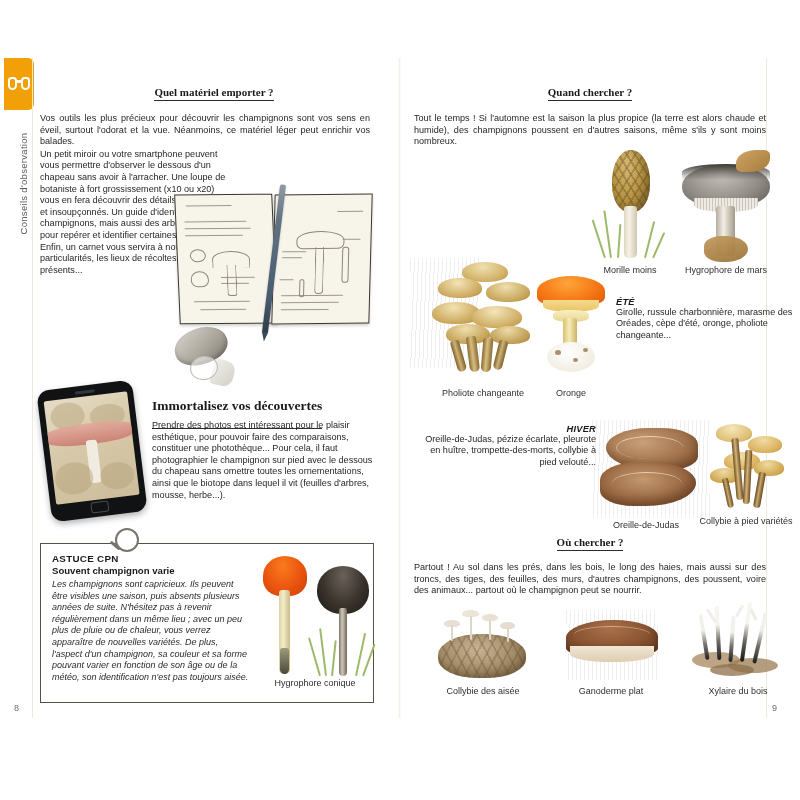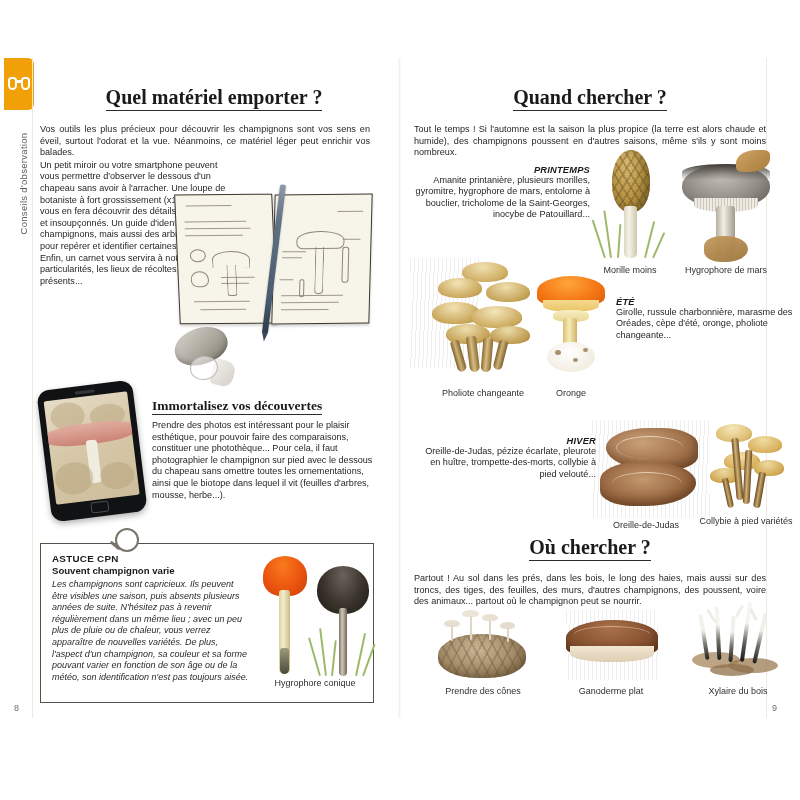--- a/index.html
+++ b/index.html
@@ -26,26 +26,26 @@
 
   .pgnum{position:absolute;font-size:9px;color:#6d6d6d;}
   .pgnum.left{left:14px;top:703px;}
   .pgnum.right{left:772px;top:703px;}
 
   
   .col{position:absolute;top:58px;}
   .col.left{left:40px;width:348px;}
   .col.right{left:414px;width:352px;}
 
-  h2.head{font-family:"Liberation Serif",serif;font-weight:bold;font-size:20px;color:#1a1a1a;
+  h2.head{font-family:"Liberation Serif",serif;font-weight:bold;font-size:11px;color:#1a1a1a;
      text-align:center;margin:28px 0 9px 0;padding-bottom:6px;display:block;}
   h2.head span{border-bottom:1.4px solid #2b2b2b;padding-bottom:2px;}
   h3.subhead{font-family:"Liberation Serif",serif;font-weight:bold;font-size:13.5px;color:#1a1a1a;
      margin:0 0 6px 0;text-align:left;}
-  h3.subhead span{border-bottom:1.2px solid #2b2b2b;padding-bottom:1px;margin-top:11px;}
+  h3.subhead span{border-bottom:1.2px solid #2b2b2b;padding-bottom:15px;margin-top:11px;}
 
   p.body{font-size:9.1px;line-height:11.6px;margin:0;color:#262626;text-align:justify;}
   p.body.tight{text-align:left;}
 
   .season{font-weight:bold;font-style:italic;font-size:9.3px;color:#1a1a1a;letter-spacing:.2px;}
   .season-text{font-size:9.1px;line-height:11.4px;color:#262626;}
 
   .caption{font-size:9px;color:#2f2f2f;text-align:center;}
 
   
@@ -234,24 +234,20 @@
     <div class="caption" style="position:absolute;left:214px;top:134px;width:120px">Hygrophore conique</div>
   </div>
 
   <div class="col right">
     <h2 class="head">
       <span>Quand chercher ?</span>
     </h2>
     <p class="body" style="width:352px">Tout le temps ! Si l'automne est la saison la plus propice (la terre est alors chaude et humide), des champignons poussent en d'autres saisons, même s'ils y sont moins nombreux.</p>
   </div>
 
-  <div style="position:absolute;left:414px;top:165px;width:176px;text-align:right">
-    <div class="season">PRINTEMPS</div>
-    <div class="season-text">Amanite printanière, plusieurs morilles, gyromitre, hygrophore de mars, entolome à bouclier, tricholome de la Saint-Georges, inocybe de Patouillard...</div>
-  </div>
 
   <div class="msh" style="left:600px;top:150px;width:60px;height:110px">
     <div style="position:absolute;left:12px;top:0;width:38px;height:62px;border-radius:50% 50% 44% 44%;
       background:radial-gradient(ellipse at 40% 25%,#d8b871,#b4913f 55%,#8d7031);
       box-shadow:inset -4px -4px 8px rgba(0,0,0,.25)"></div>
     <div style="position:absolute;left:12px;top:0;width:38px;height:62px;border-radius:50% 50% 44% 44%;opacity:.55;
       background:repeating-linear-gradient(58deg,rgba(80,58,20,.55) 0 2px,rgba(255,255,255,0) 2px 7px),
                  repeating-linear-gradient(-58deg,rgba(80,58,20,.5) 0 2px,rgba(255,255,255,0) 2px 7px)"></div>
     <div class="stem" style="left:24px;top:56px;width:13px;height:52px;
       background:linear-gradient(90deg,#ddd6c2,#f6f2e6 40%,#cfc6ae)"></div>
@@ -311,21 +307,21 @@
     <div class="soil" style="left:48px;top:72px;width:5px;height:4px;background:#8d6b3e"></div>
   </div>
   <div class="caption" style="position:absolute;left:528px;top:388px;width:86px">Oronge</div>
 
   <div style="position:absolute;left:616px;top:297px;width:178px;text-align:left">
     <div class="season">ÉTÉ</div>
     <div class="season-text">Girolle, russule charbonnière, marasme des Oréades, cèpe d'été, oronge, pholiote changeante...</div>
   </div>
 
 
-  <div style="position:absolute;left:414px;top:436px;width:182px;text-align:right">
+  <div style="position:absolute;left:414px;top:424px;width:182px;text-align:right">
     <div class="season">HIVER</div>
     <div class="season-text">Oreille-de-Judas, pézize écarlate, pleurote en huître, trompette-des-morts, collybie à pied velouté...</div>
   </div>
 
   <div class="fibers" style="left:592px;top:420px;width:118px;height:98px"></div>
   <div class="msh" style="left:600px;top:428px;width:104px;height:84px">
     <div style="position:absolute;left:6px;top:0;width:92px;height:42px;border-radius:54% 46% 38% 62%;
       background:radial-gradient(ellipse at 40% 35%,#c8a079,#9f6f48 60%,#7d5130);
       box-shadow:inset -3px -5px 9px rgba(60,35,15,.35)"></div>
     <div style="position:absolute;left:0px;top:34px;width:96px;height:44px;border-radius:46% 54% 60% 40%;
@@ -367,21 +363,21 @@
                  repeating-linear-gradient(-62deg,rgba(90,70,45,.4) 0 2px,rgba(255,255,255,0) 2px 9px)"></div>
     <div class="cap" style="left:10px;top:12px;width:16px;height:7px;background:#e7e0d2"></div>
     <div class="cap" style="left:28px;top:2px;width:17px;height:7px;background:#ece5d7"></div>
     <div class="cap" style="left:48px;top:6px;width:16px;height:7px;background:#e9e2d4"></div>
     <div class="cap" style="left:66px;top:14px;width:15px;height:7px;background:#e4ddcf"></div>
     <div class="stem" style="left:17px;top:17px;width:2.4px;height:16px;background:#ded6c6"></div>
     <div class="stem" style="left:36px;top:8px;width:2.4px;height:24px;background:#ded6c6"></div>
     <div class="stem" style="left:55px;top:12px;width:2.4px;height:20px;background:#ded6c6"></div>
     <div class="stem" style="left:73px;top:20px;width:2.4px;height:14px;background:#ded6c6"></div>
   </div>
-  <div class="caption" style="position:absolute;left:424px;top:686px;width:118px">Prendre des cônes</div>
+  <div class="caption" style="position:absolute;left:424px;top:686px;width:118px">Collybie des aisée</div>
 
   <div class="fibers" style="left:566px;top:610px;width:92px;height:70px"></div>
   <div class="msh" style="left:566px;top:614px;width:92px;height:60px">
     <div style="position:absolute;left:0;top:6px;width:92px;height:34px;border-radius:52% 48% 18% 18%;
       background:radial-gradient(ellipse at 48% 25%,#a9714a,#8a5533 55%,#6b3f24);
       box-shadow:inset -2px -5px 8px rgba(50,25,10,.4)"></div>
     <div style="position:absolute;left:4px;top:32px;width:84px;height:16px;border-radius:0 0 52% 52%;
       background:linear-gradient(180deg,#f1e6d2,#ddcdb2)"></div>
     <div style="position:absolute;left:8px;top:12px;width:76px;height:16px;border-radius:50%;
       border-top:1.4px solid rgba(240,220,196,.55)"></div>

